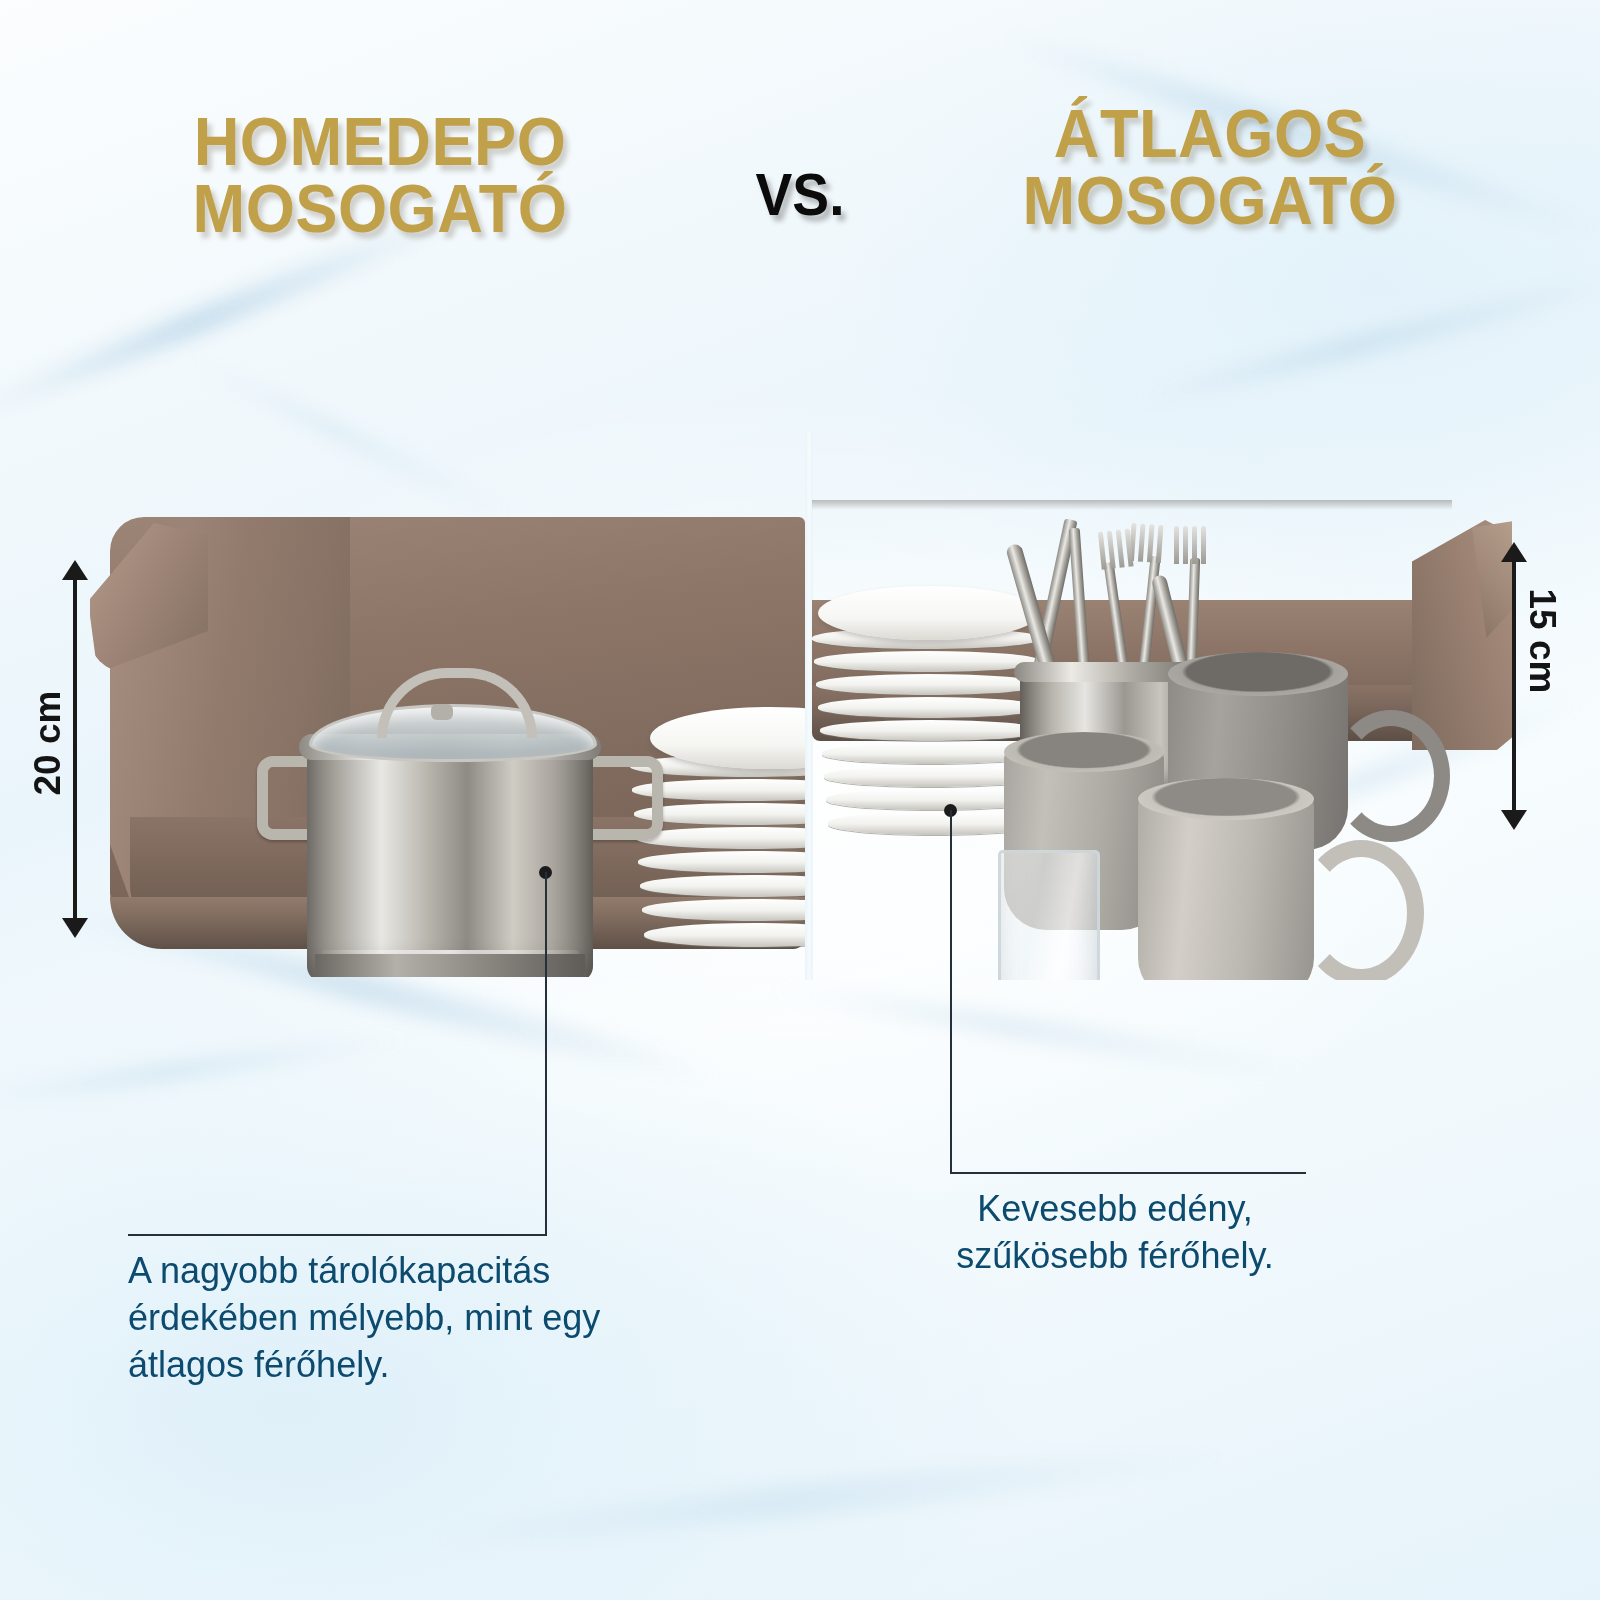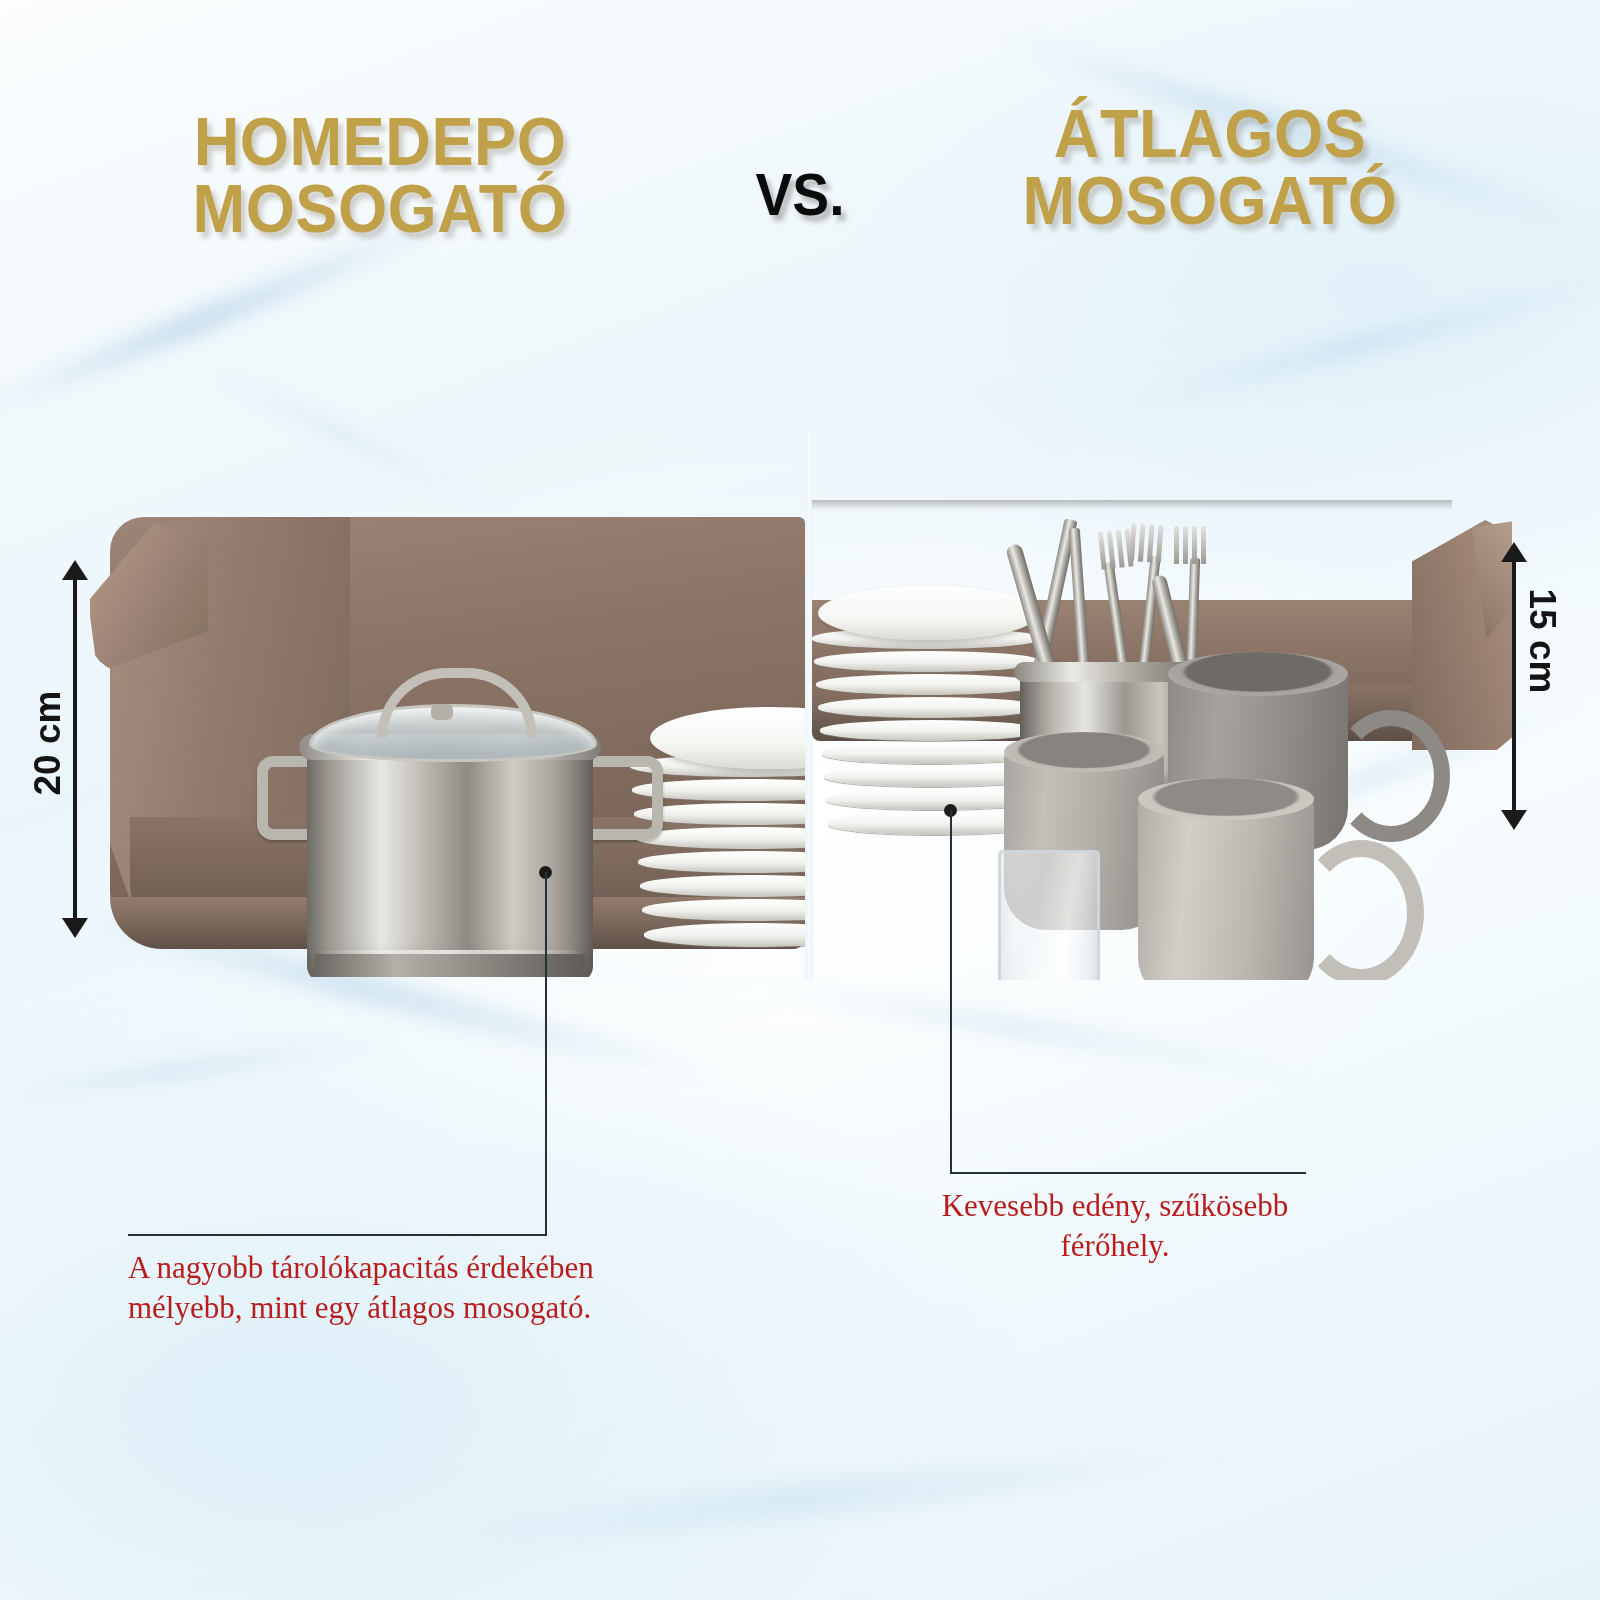--- a/index.html
+++ b/index.html
@@ -175,21 +175,21 @@
   .arrow-up{border-bottom:20px solid #1a1a1a;}
   .arrow-down{border-top:20px solid #1a1a1a;}
   .dim-label{position:absolute;font-size:37px;font-weight:bold;color:#141414;white-space:nowrap;}
 
   
   .lead-dot{position:absolute;width:13px;height:13px;border-radius:50%;background:#1b1b1b;}
   .lead-v{position:absolute;width:2px;background:#25303a;}
   .lead-h{position:absolute;height:2px;background:#25303a;}
 
   
-  .caption{position:absolute;font-size:31px;line-height:1.30;color:#b91c1c;font-family:Liberation Serif, serif;}
+  .caption{position:absolute;font-size:36px;line-height:1.30;color:#0c4a6e;}
   #caption-left{left:128px;top:1248px;width:540px;text-align:left;}
   #caption-right{left:905px;top:1186px;width:420px;text-align:center;}
 </style>
 </head>
 <body>
 
 <div id="stage">
 
   <div class="bg"></div>
   <div class="vein v1"></div>
@@ -319,21 +319,21 @@
     <div class="arrow-head arrow-up" style="left:1501px;top:542px;"></div>
     <div class="dim-shaft" style="left:1512px;top:557px;height:255px;"></div>
     <div class="arrow-head arrow-down" style="left:1501px;top:810px;"></div>
     <div class="dim-label" id="dim-right-label" style="left:1472px;top:620px;width:140px;text-align:center;transform:rotate(90deg);">15 cm</div>
   </div>
 
   <div>
     <div class="lead-dot" style="left:539px;top:866px;"></div>
     <div class="lead-v" style="left:545px;top:872px;height:363px;"></div>
     <div class="lead-h" style="left:128px;top:1234px;width:419px;"></div>
-    <div class="caption" id="caption-left">A nagyobb tárolókapacitás érdekében mélyebb, mint egy átlagos mosogató.</div>
+    <div class="caption" id="caption-left">A nagyobb tárolókapacitás érdekében mélyebb, mint egy átlagos férőhely.</div>
   </div>
 
   <div>
     <div class="lead-dot" style="left:944px;top:804px;"></div>
     <div class="lead-v" style="left:950px;top:810px;height:363px;"></div>
     <div class="lead-h" style="left:950px;top:1172px;width:356px;"></div>
     <div class="caption" id="caption-right">Kevesebb edény, szűkösebb férőhely.</div>
   </div>
 
 </div>

